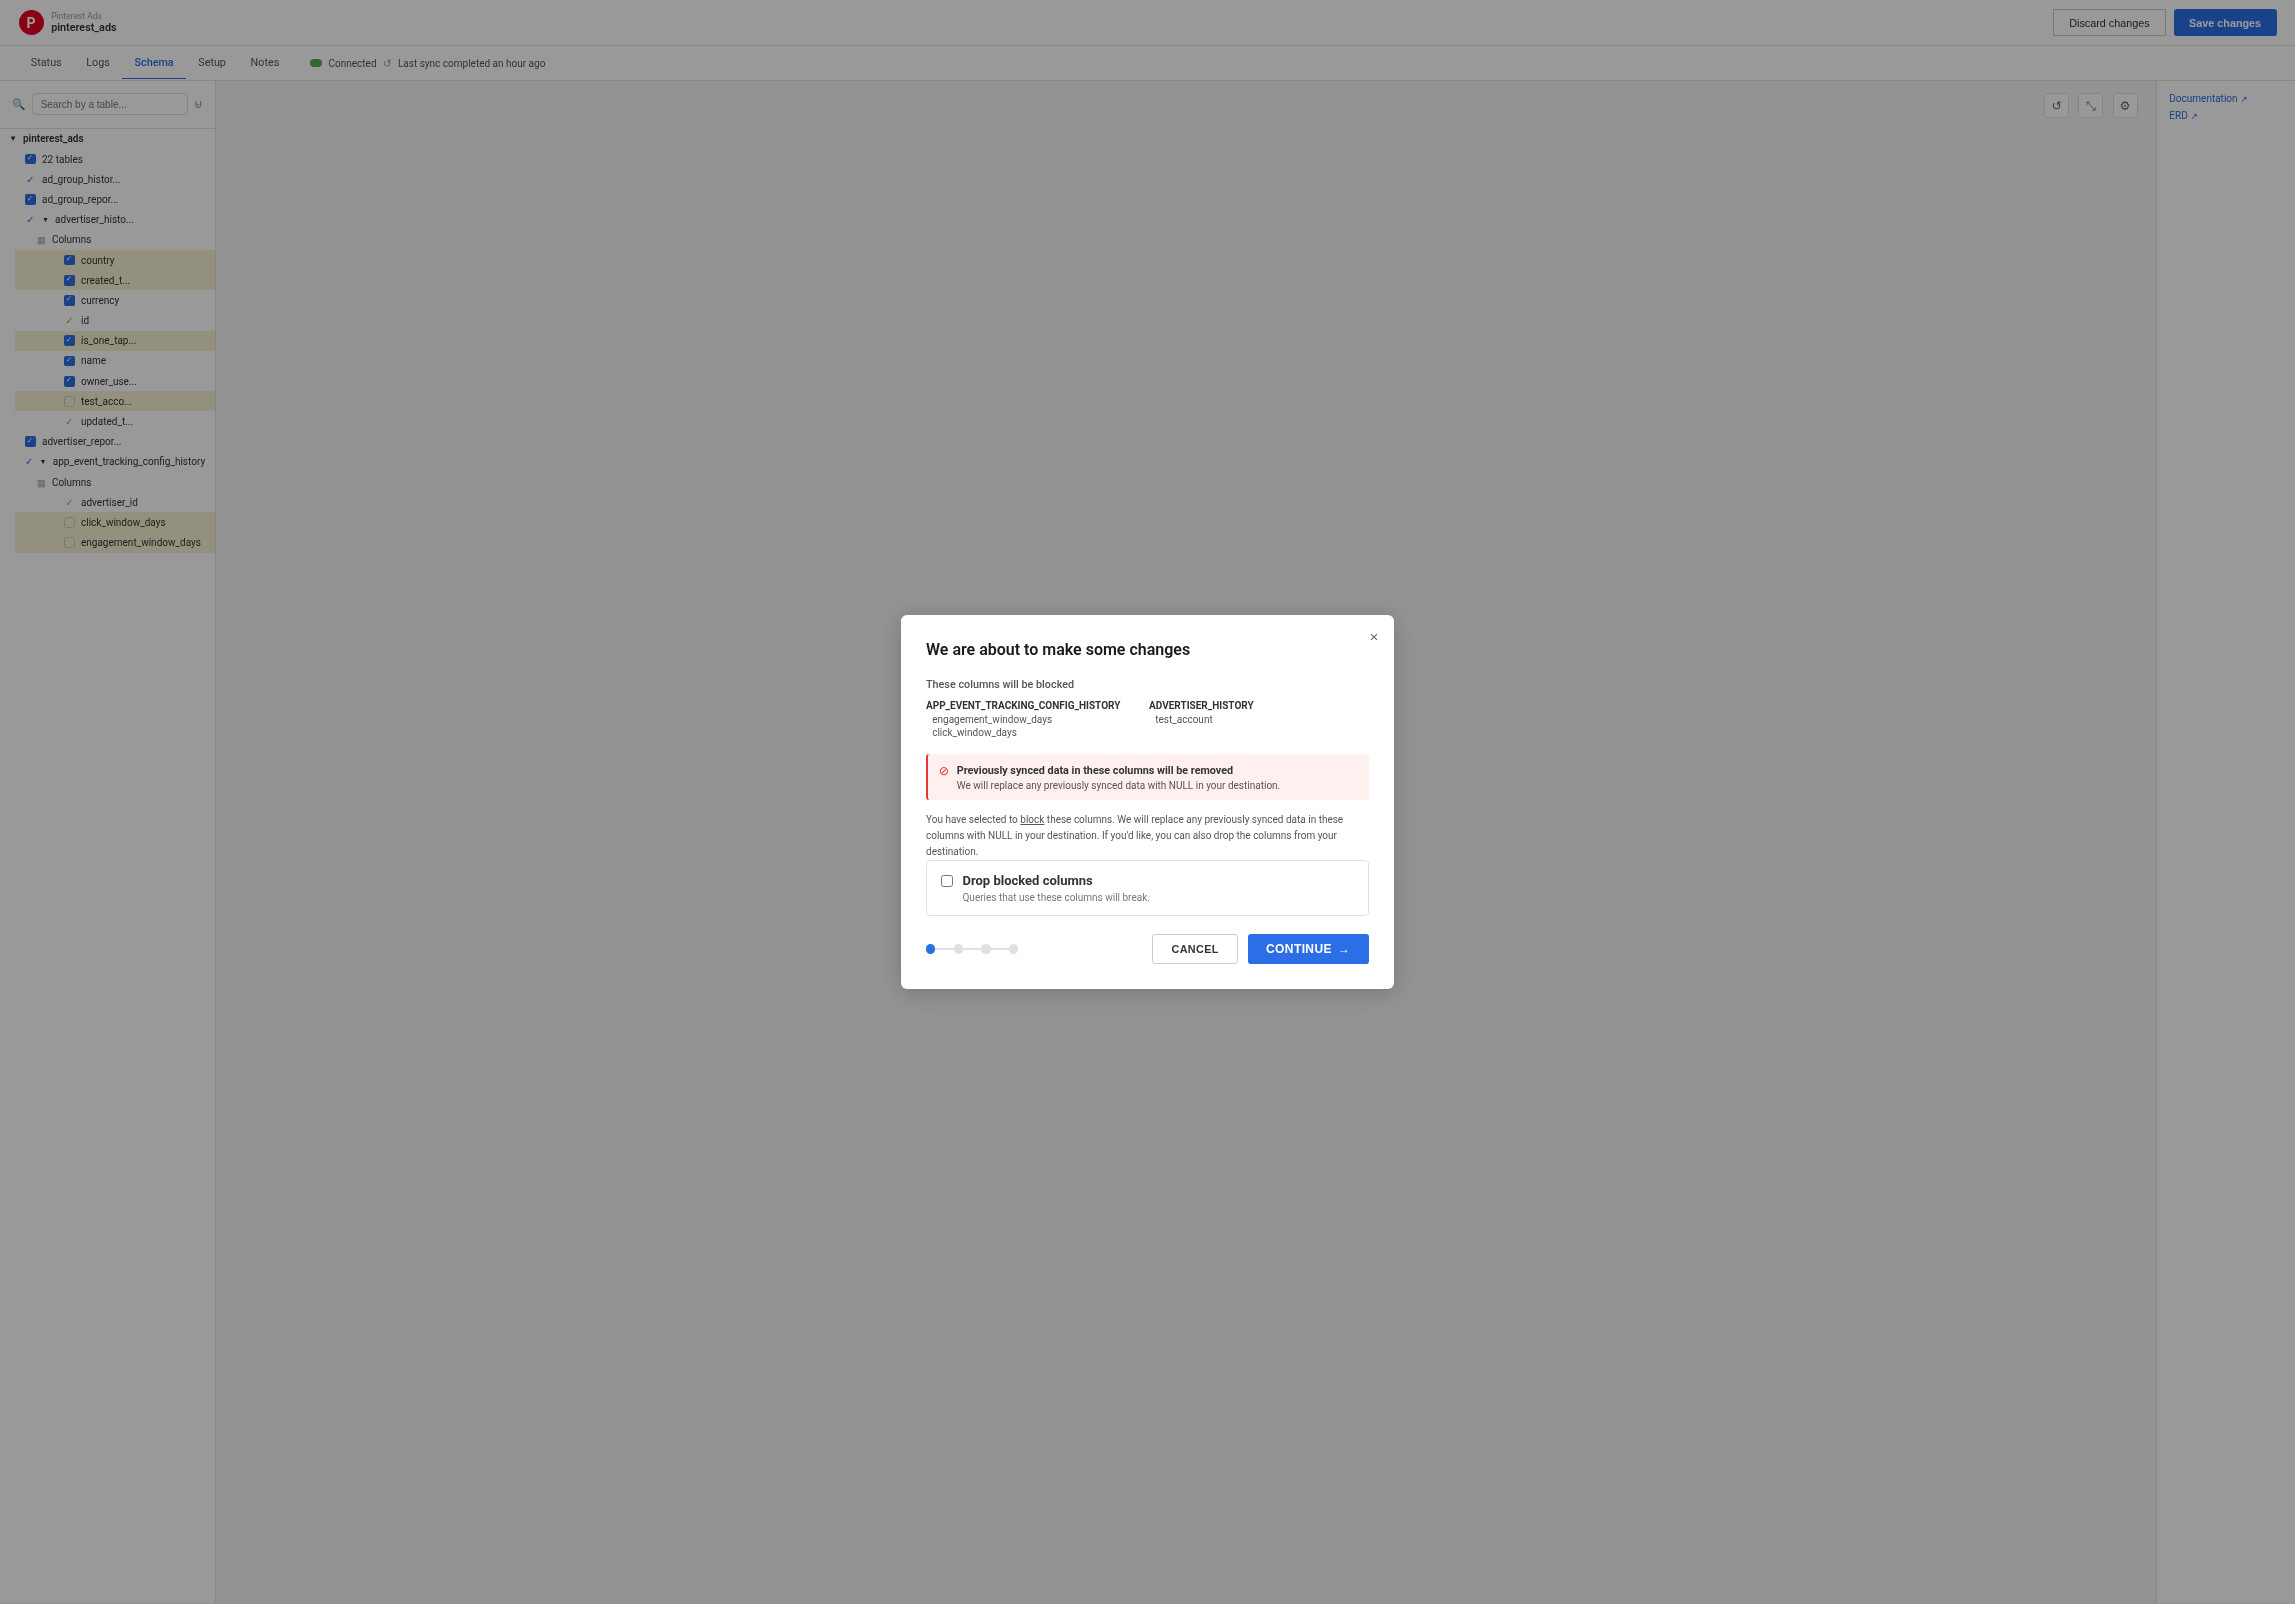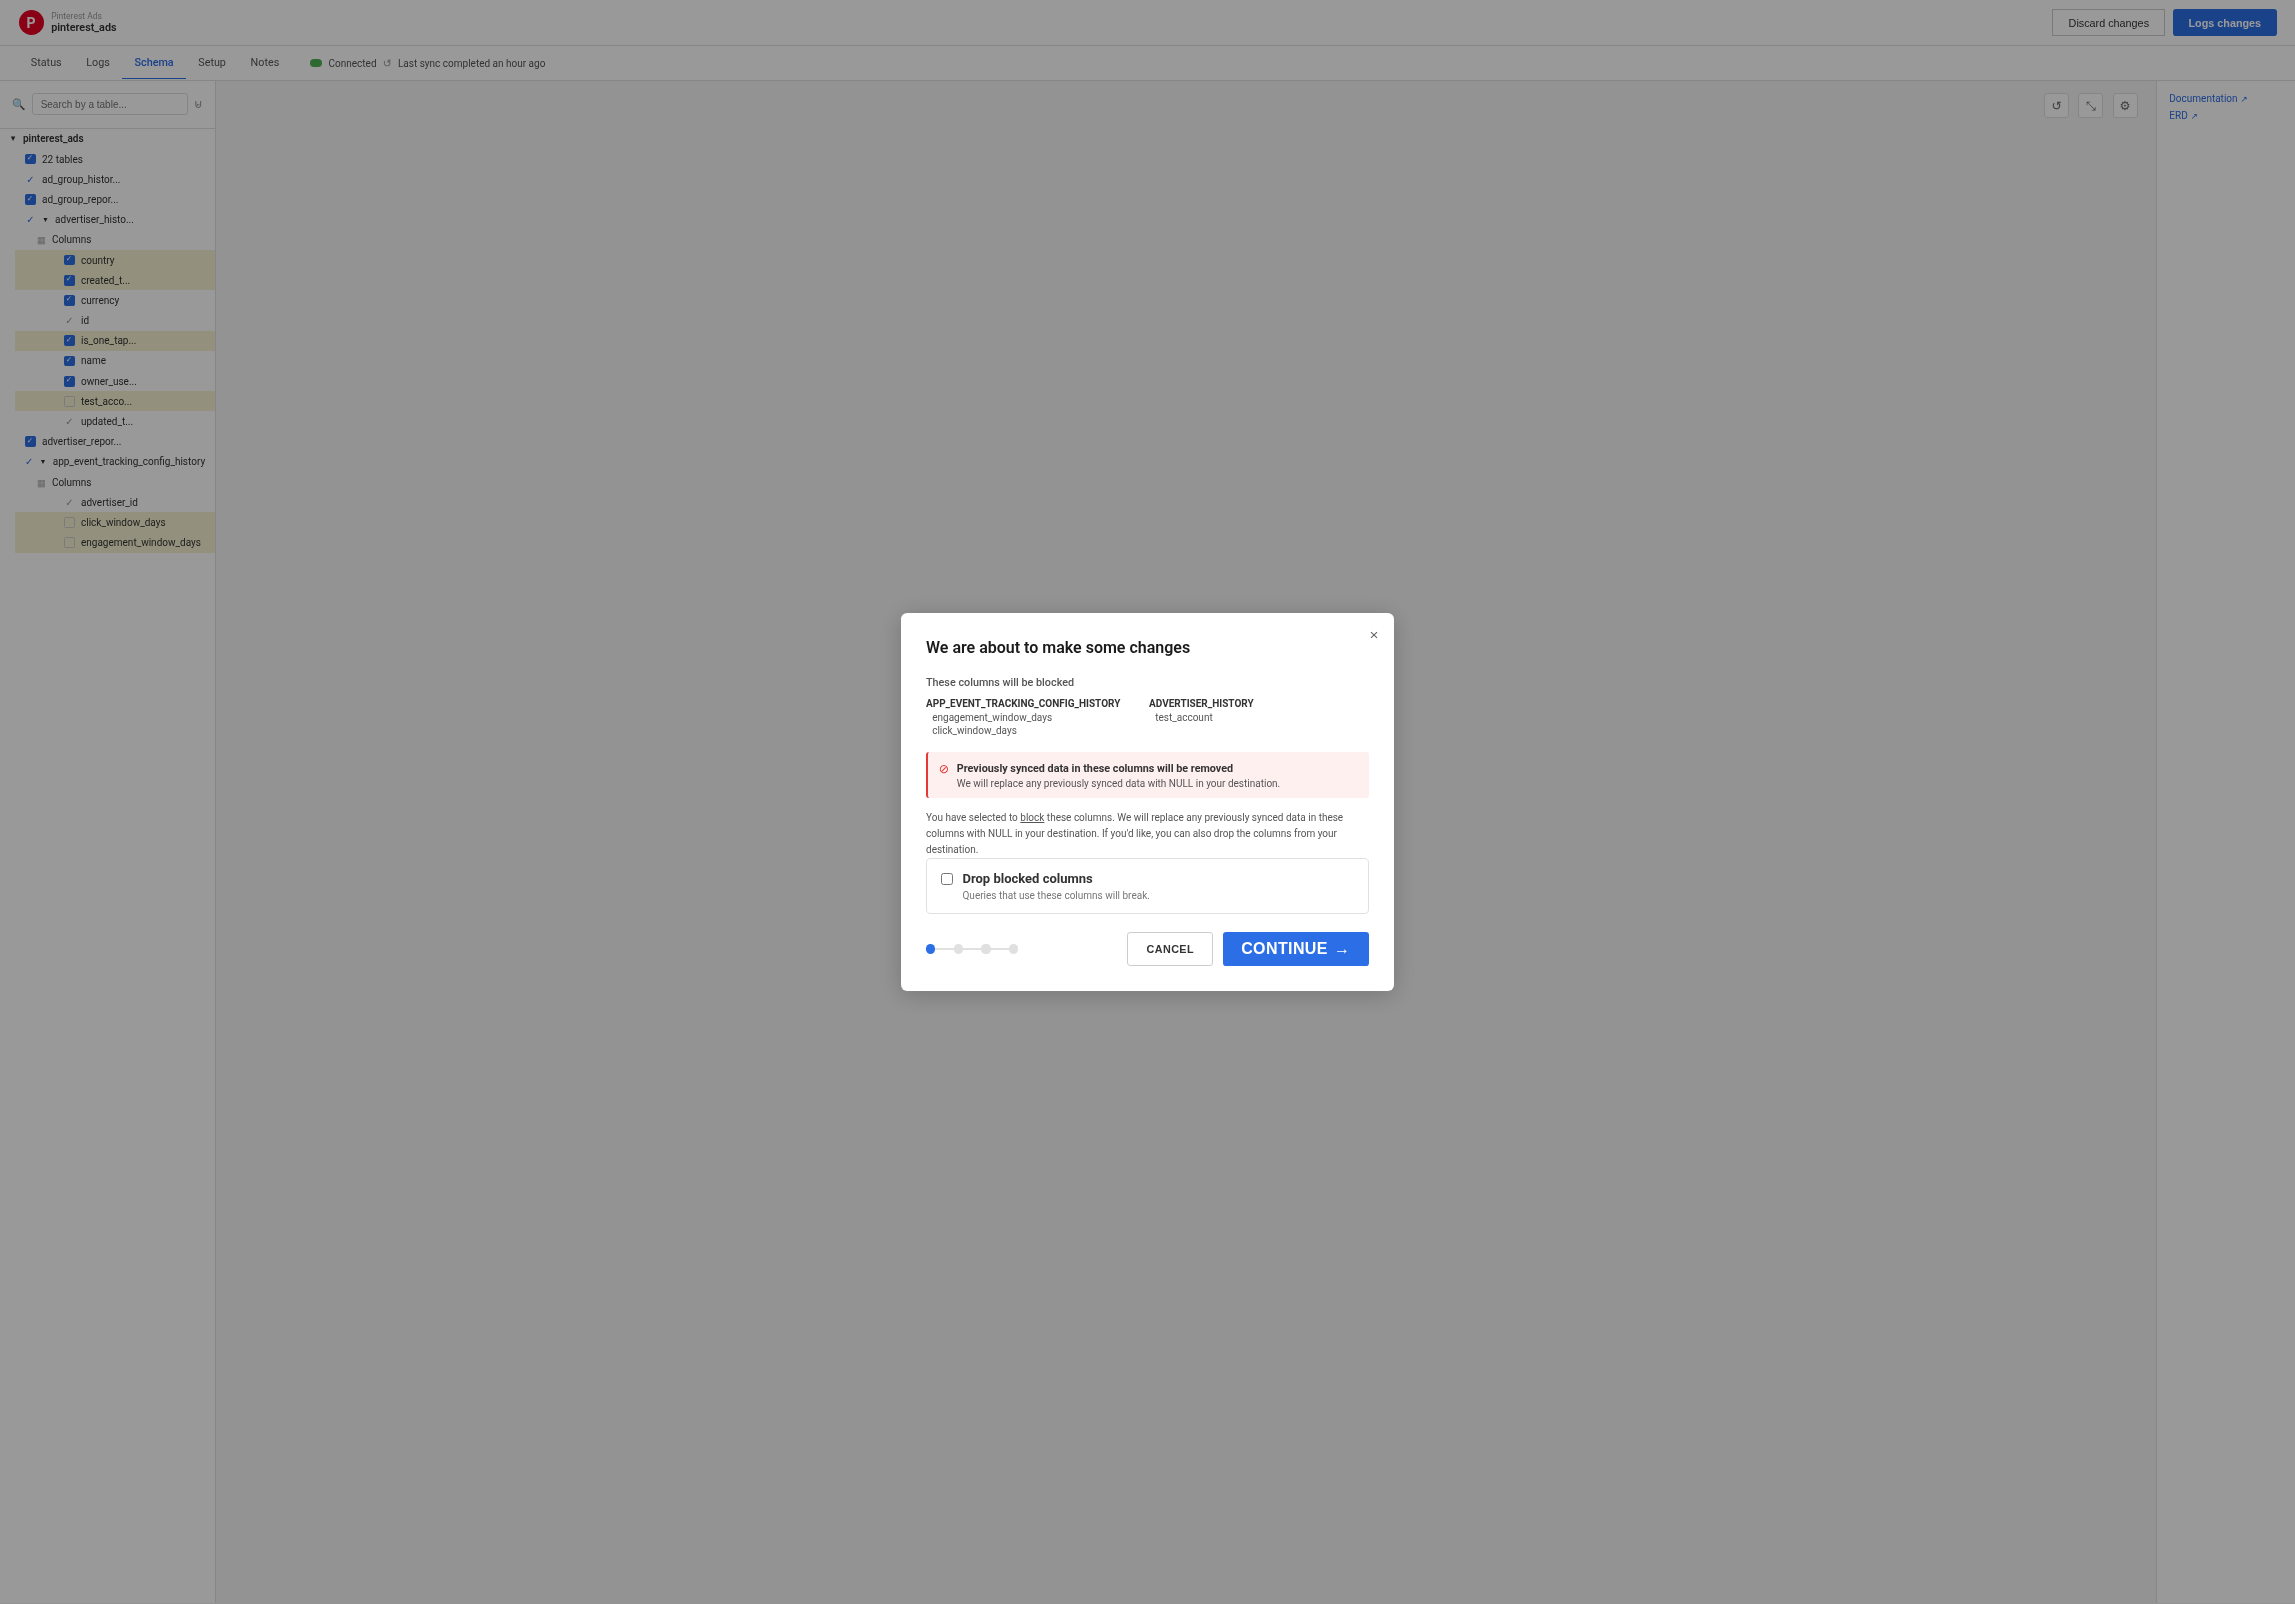--- a/index.html
+++ b/index.html
@@ -75,36 +75,36 @@
     .drop-checkbox { width: 12.3px; height: 12.3px; border: 1.5px solid #ccc; border-radius: 2.3px; flex-shrink: 0; margin-top: 1.5px; cursor: pointer; }
     .drop-columns-title { font-weight: 700; color: #333; font-size: 13px; margin-bottom: 3.1px; }
     .drop-columns-desc { color: #777; font-size: 10px; }
     .modal-footer { display: flex; align-items: center; justify-content: space-between; }
     .progress-steps { display: flex; align-items: center; gap: 0; }
     .step-dot { width: 9.2px; height: 9.2px; border-radius: 50%; background: #e0e0e0; }
     .step-dot.active { background: #2b6ee5; }
     .step-line { width: 18.5px; height: 1.5px; background: #e0e0e0; }
     .modal-footer-buttons { display: flex; gap: 9.2px; }
     .btn-cancel { background: #fff; border: 0.8px solid #ccc; border-radius: 3.1px; padding: 7.7px 18.5px; cursor: pointer; font-size: 10.8px; font-weight: 600; color: #333; letter-spacing: 0.4px; }
-    .btn-continue { background: #2b6ee5; border: none; border-radius: 3.1px; padding: 7.7px 18.5px; cursor: pointer; font-size: 16px; font-weight: 600; color: #fff; display: flex; align-items: center; gap: 6.2px; letter-spacing: 0.4px; }
+    .btn-continue { background: #2b6ee5; border: none; border-radius: 3.1px; padding: 7.7px 18.5px; cursor: pointer; font-size: 12px; font-weight: 600; color: #fff; display: flex; align-items: center; gap: 6.2px; letter-spacing: 0.4px; }
   </style>
 </head>
 <body>
 
 <div class="top-bar">
   <div class="app-logo">
     <div class="logo-icon">P</div>
     <div class="app-name">
       <span class="brand">Pinterest Ads</span>
       <span class="connector">pinterest_ads</span>
     </div>
   </div>
   <div class="top-bar-actions">
     <button class="btn-discard">Discard changes</button>
-    <button class="btn-save">Logs changes</button>
+    <button class="btn-save">Save changes</button>
   </div>
 </div>
 
 <div class="nav-tabs">
   <div class="tab">Status</div>
   <div class="tab">Logs</div>
   <div class="tab active">Schema</div>
   <div class="tab">Setup</div>
   <div class="tab">Notes</div>
   <div class="status-info">

